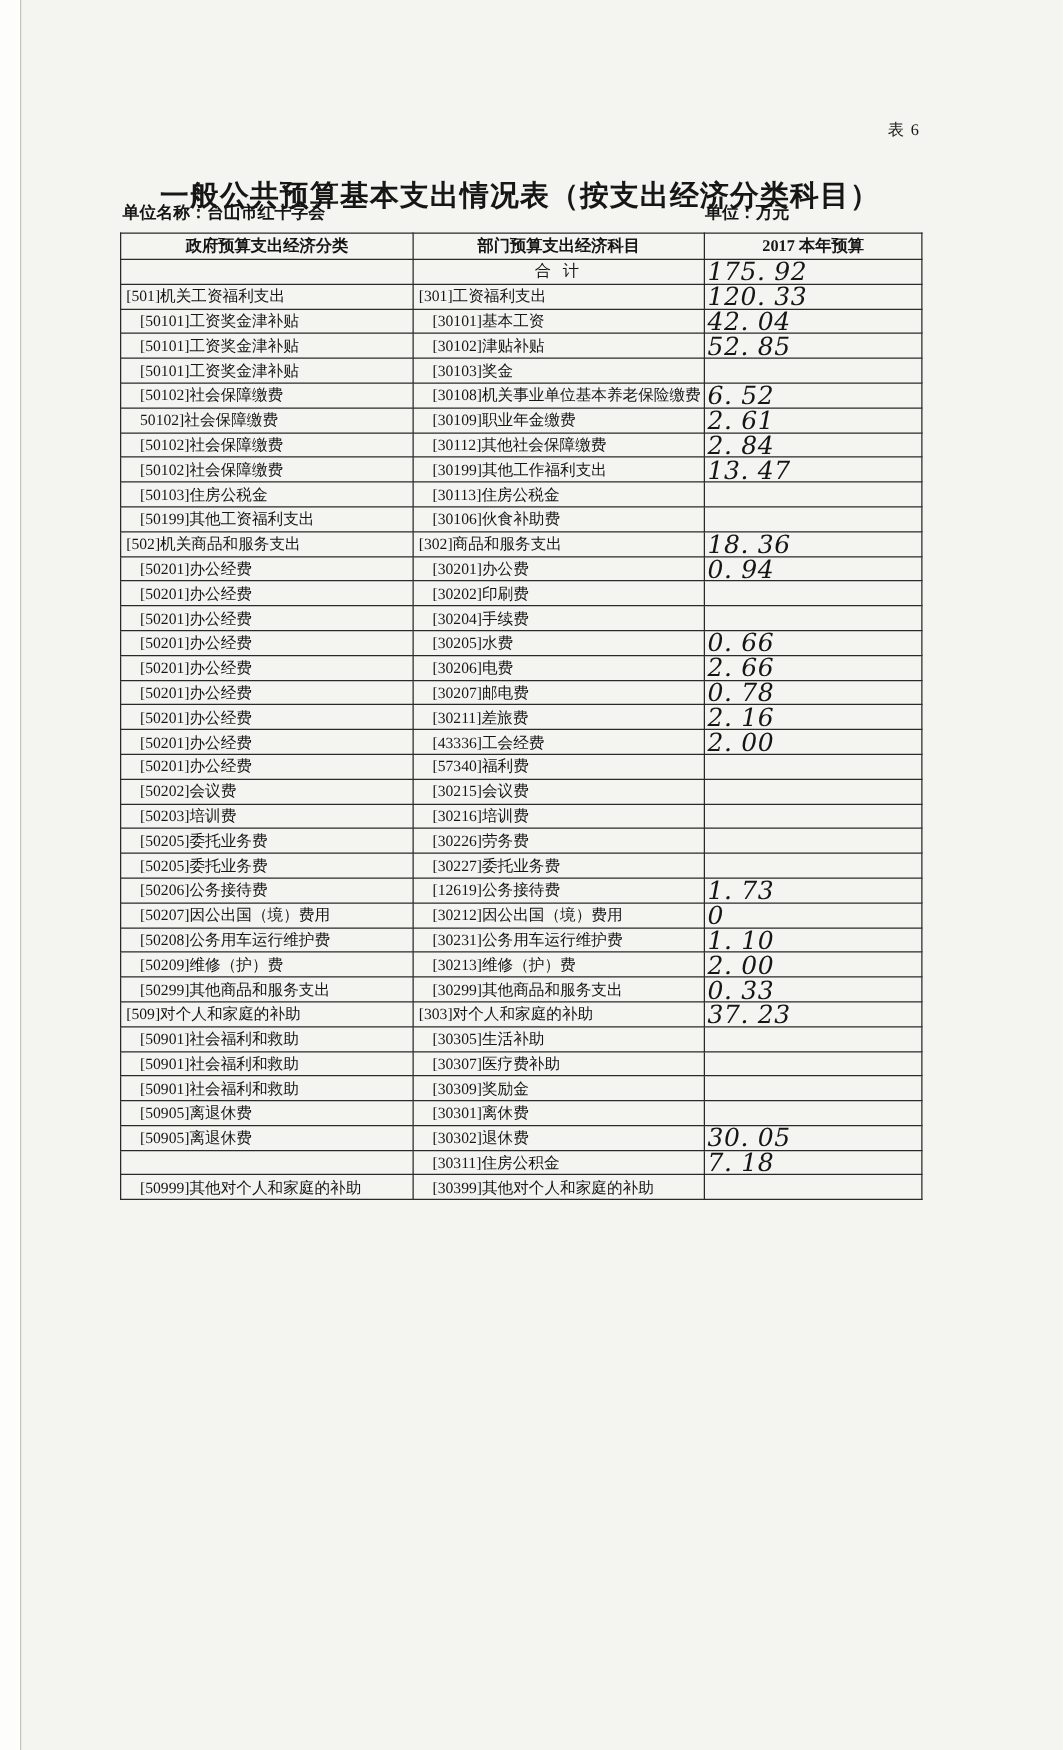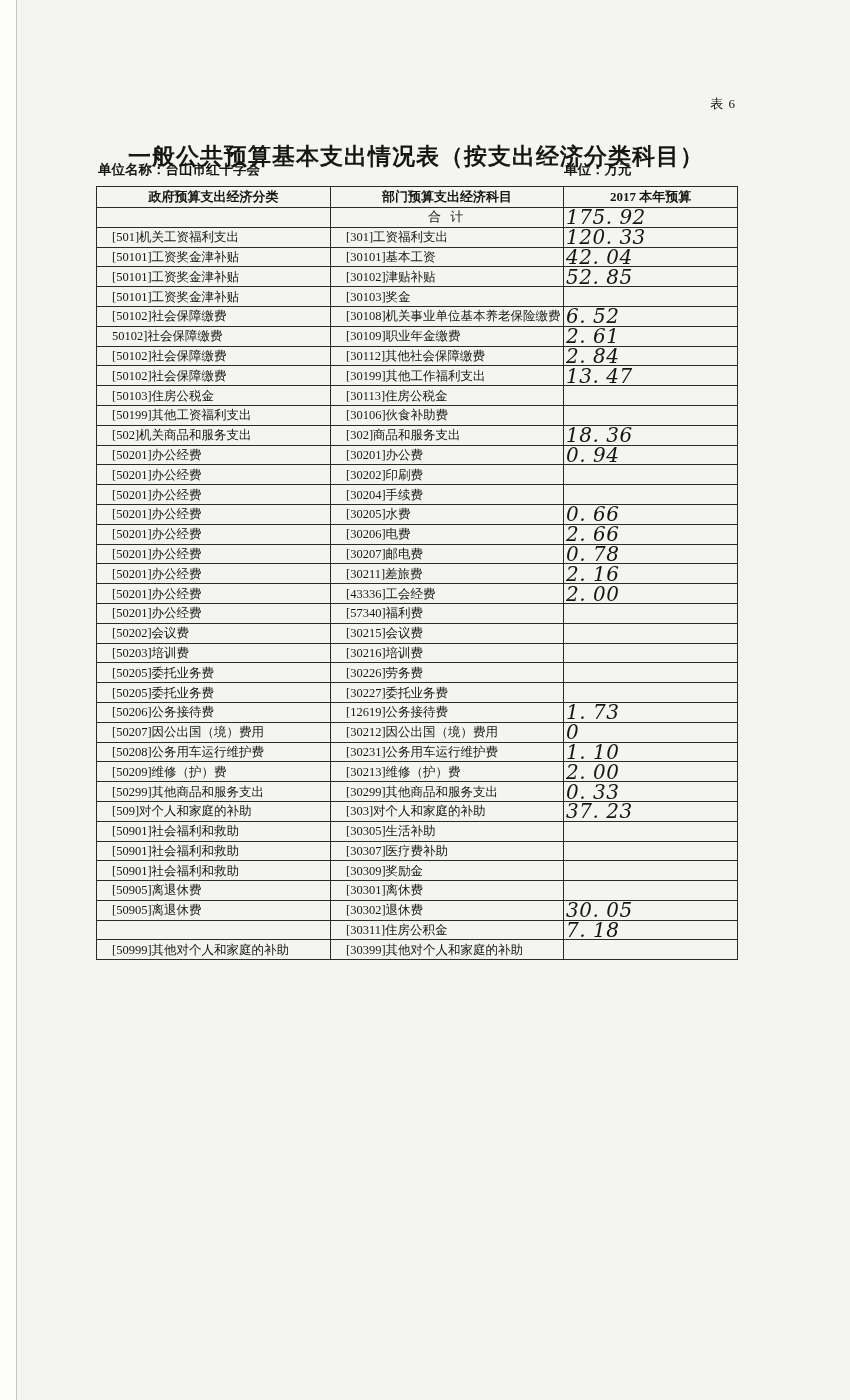--- a/index.html
+++ b/index.html
@@ -33,21 +33,21 @@
   }
   col.c1{width:234px;} col.c2{width:233px;} col.c3{width:174px;}
   th,td{
     border:1px solid #2a2a2a;
     padding:0 2px;overflow:hidden;white-space:nowrap;
     font-weight:normal;
   }
   th{height:20px;font-size:13px;font-weight:bold;text-align:center;line-height:20px;margin-left:11px;}
   td{height:18.8px;font-size:12.5px;line-height:18px;}
   td.gov,td.dept{text-align:left;}
-  td.indent-top{padding-left:15px;}
+  td.indent-top{padding-left:4px;}
   td.indent-sub{padding-left:15px;}
   td.total-cell{text-align:center;font-weight:normal;font-size:13px;letter-spacing:3px;}
   td.amount{
     text-align:left;font-size:20px;line-height:18px;
     font-family:"DejaVu Serif","Liberation Serif",serif;
     letter-spacing:0.5px;
     font-style:italic;
   }
 </style>
 </head>

